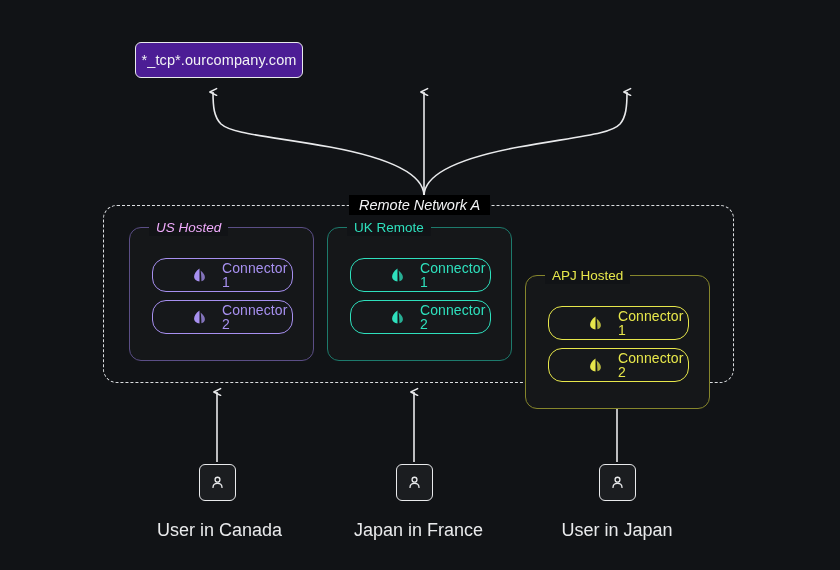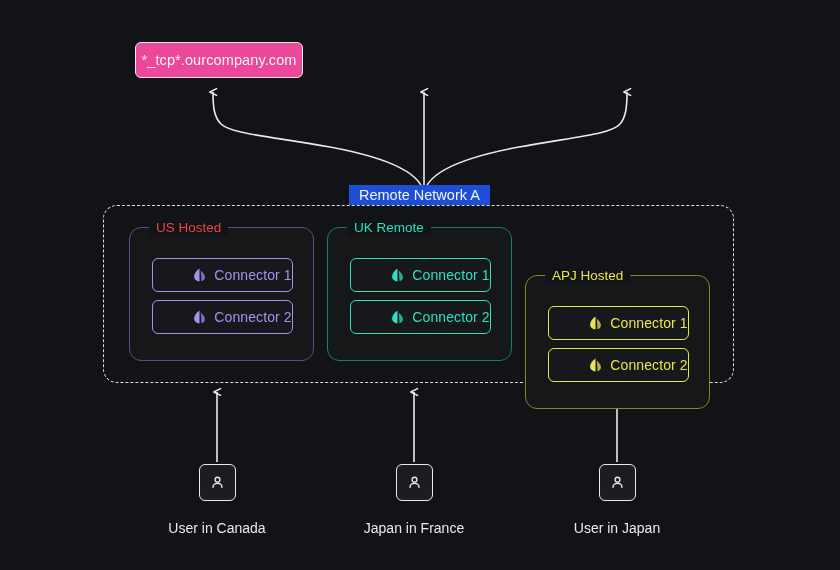--- a/index.html
+++ b/index.html
@@ -30,21 +30,21 @@
     pointer-events: none;
   }
 
   
   .dest {
     position: absolute;
     box-sizing: border-box;
     height: 36px;
     border: 1.5px solid #e9eaec;
     border-radius: 6px;
-    background: #ec4899;
+    background: #4c1d95;
     color: #f2f3f5;
     font-size: 14.5px;
     display: flex;
     align-items: center;
     justify-content: center;
     padding: 0 14px;
     white-space: nowrap;
     letter-spacing: .1px;
   }
   #dest-0 { left: 135px; top: 42px; width: 168px; }
@@ -58,28 +58,29 @@
     top: 205px;
     width: 631px;
     height: 178px;
     box-sizing: border-box;
     border: 1.5px dashed #dcdee1;
     border-radius: 14px;
   }
   .remote-net-label {
     position: absolute;
     left: 349px;
-    top: 185px;
+    top: 195px;
     height: 20px;
     line-height: 20px;
     padding: 0 10px;
-    background: #1d4ed8;
+    background: #000000;
     color: #f2f3f5;
     font-size: 14.5px;
     white-space: nowrap;
+    font-style: italic;
   }
 
   
   .group {
     position: absolute;
     top: 227px;
     width: 185px;
     height: 134px;
     box-sizing: border-box;
     border: 1.4px solid;
@@ -94,38 +95,38 @@
     position: absolute;
     top: -9px;
     left: 19px;
     height: 17px;
     line-height: 17px;
     padding: 0 7px;
     background: #111316;
     font-size: 13.5px;
     white-space: nowrap;
   }
-  #group-label-0 { color: #ef4444; }
+  #group-label-0 { color: #f0abfc; font-style: italic; }
   #group-label-1 { color: #2ee0bd; }
   #group-label-2 { color: #e7e74b; }
 
   
   .connector {
     position: absolute;
     left: 22px;
     width: 141px;
     height: 34px;
     box-sizing: border-box;
     border: 1.4px solid;
-    border-radius: 6px;
+    border-radius: 14px;
     background: #16181b;
     display: flex;
     align-items: center;
     justify-content: center;
-    gap: 8px;
+    gap: 16px;
     font-size: 14px;
     letter-spacing: .1px;
     padding-left: 40px;
   }
   .connector.row-0 { top: 30px; }
   .connector.row-1 { top: 72px; }
   .c-purple { border-color: #a790f0; color: #a790f0; }
   .c-teal   { border-color: #2ee0bd; color: #2ee0bd; }
   .c-yellow { border-color: #e7e74b; color: #e7e74b; }
 
@@ -156,21 +157,21 @@
     border-radius: 6px;
     background: #1b1d20;
     display: flex;
     align-items: center;
     justify-content: center;
   }
   .user-icon { width: 15px; height: 15px; display: block; }
   .user-label {
     margin-top: 19px;
     color: #e9eaec;
-    font-size: 14px;
+    font-size: 18px;
     white-space: nowrap;
   }
 </style>
 </head>
 <body>
 
 <div class="canvas">
 
   <svg class="edges" viewBox="0 0 840 570" width="840" height="570" aria-hidden="true">
     <defs>

